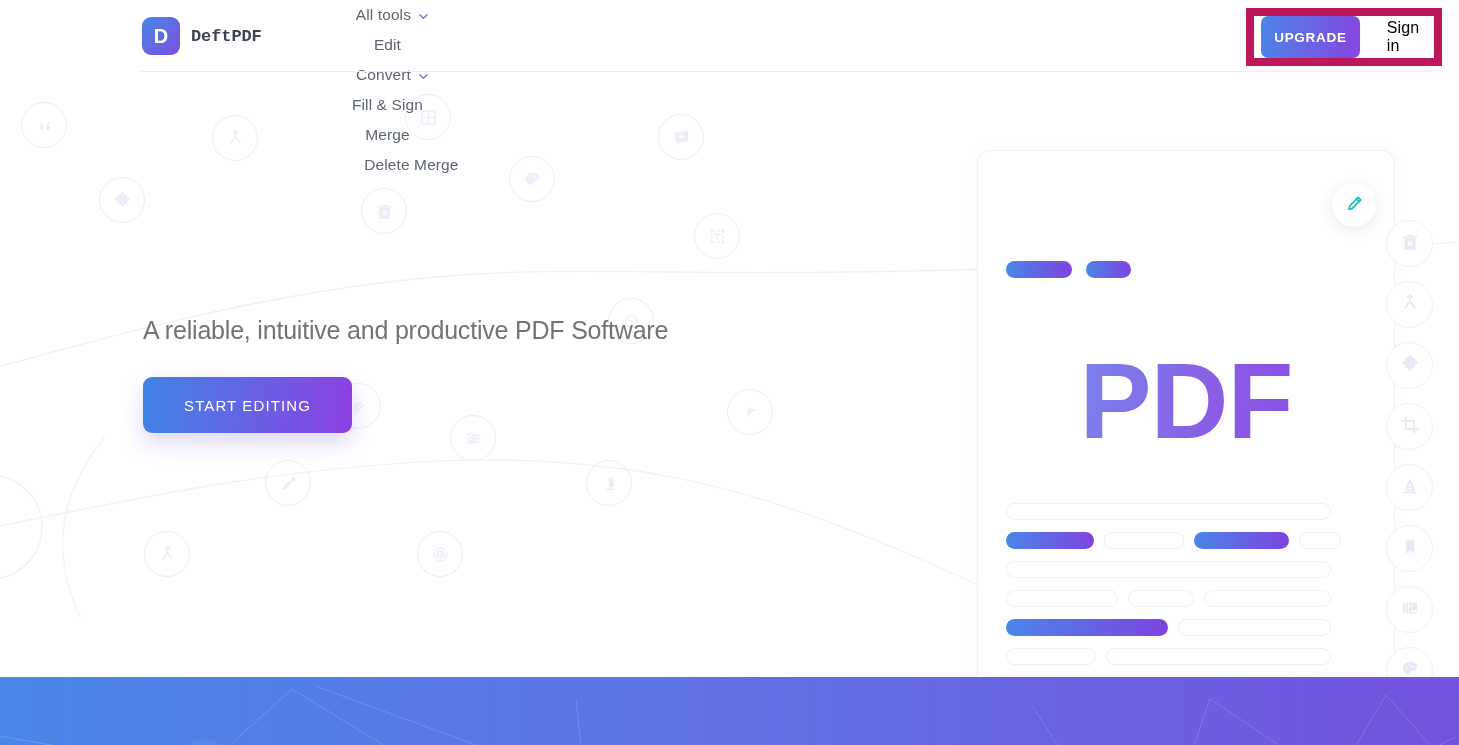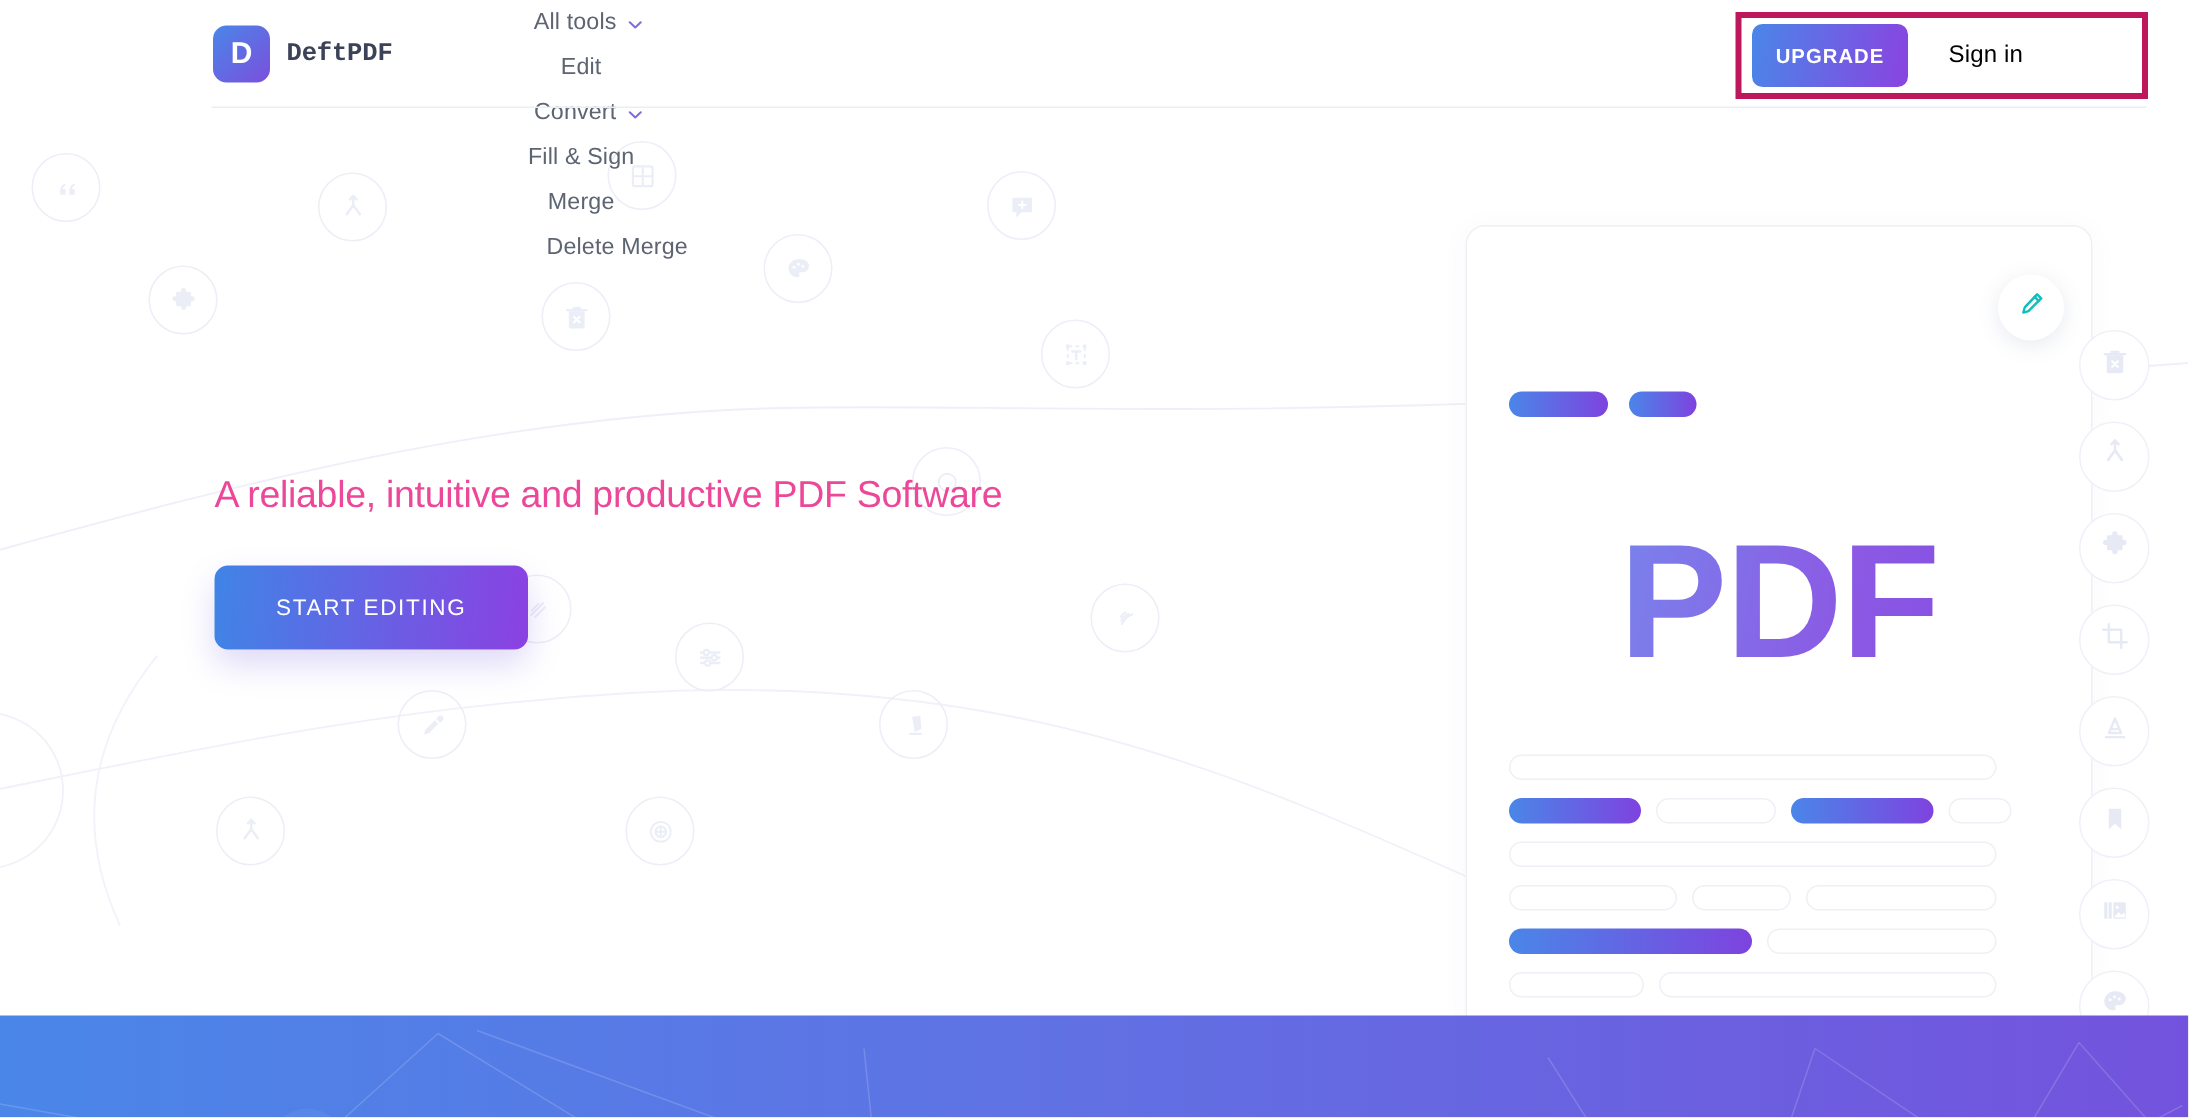--- a/index.html
+++ b/index.html
@@ -96,25 +96,25 @@
   .caret {
     display: inline-block;
     width: 11px; height: 11px;
     position: relative;
     top: 1px;
   }
   .caret svg { display: block; }
 
   .auth-zone {
     position: absolute;
-    right: 27px;
+    right: 17px;
     top: 8px;
-    width: 275px;
+    width: 196px;
     height: 58px;
-    border: 4px solid #be185d;
+    border: 8px solid #be185d;
     background: #ffffff;
     display: flex;
     align-items: center;
     z-index: 45;
   }
   .upgrade-btn {
     margin-left: 7px;
     width: 104px;
     height: 42px;
     border: none;
@@ -173,21 +173,21 @@
     font-size: 41px;
     font-weight: bold;
     color: #2b2f3a;
     letter-spacing: -0.6px;
     line-height: 1.12;
     white-space: nowrap;
   }
   .hero-sub {
     margin-top: 19px;
     font-size: 25px;
-    color: #ec4899;
+    color: #737373;
     letter-spacing: -0.2px;
     white-space: nowrap;
     font-weight: normal;
   }
   .cta-btn {
     margin-top: 32px;
     width: 209px;
     height: 56px;
     border: none;
     border-radius: 9px;

